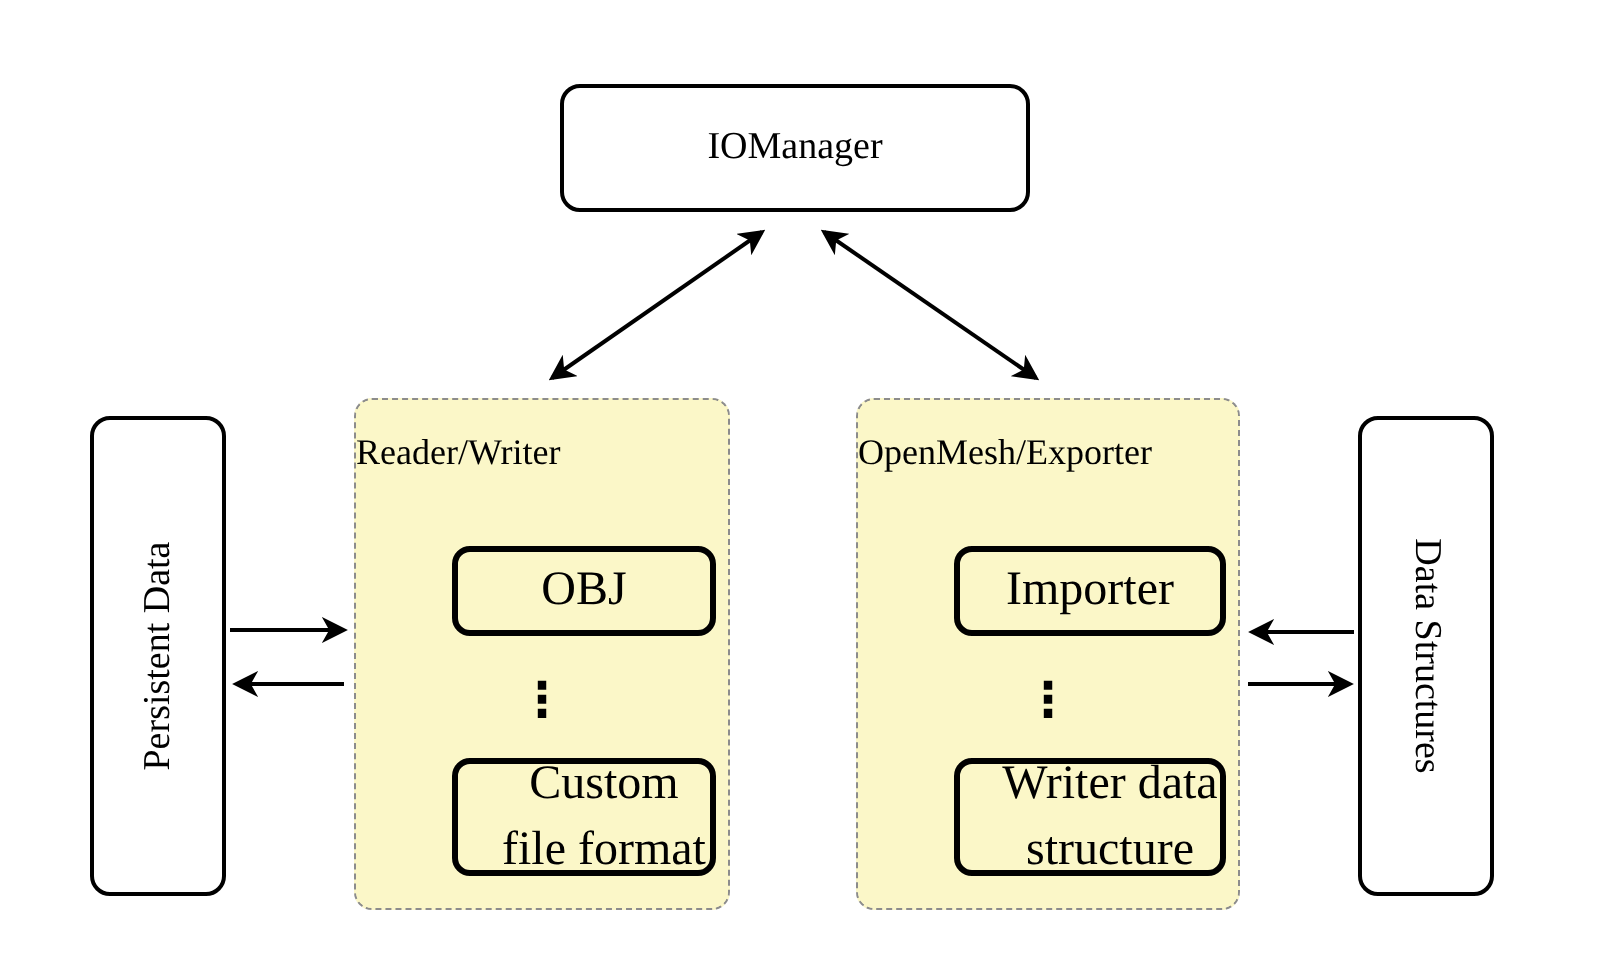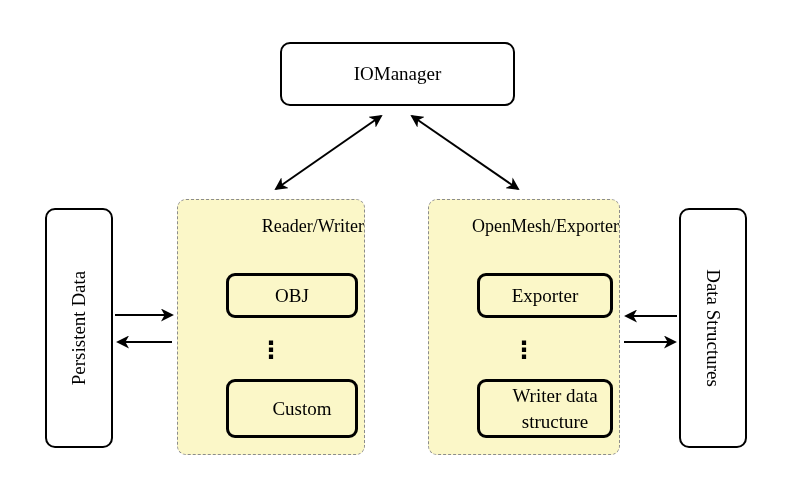--- a/index.html
+++ b/index.html
@@ -64,35 +64,35 @@
     border: 1.5px dashed var(--group-border, #8c8c8c);
     border-radius: 9px;
     z-index: 1;
   }
   .group-left  { left: 177px; width: 188px; }
   .group-right { left: 428px; width: 192px; }
   .group-label {
     position: absolute;
     left: 0; right: 0;
     top: 16px;
-    text-align: right;
+    text-align: left;
     font-size: 18px;
   }
   .item {
     position: absolute;
     box-sizing: border-box;
     left: 6px; right: 6px;
     background: var(--group-fill, #fbf7c8);
     border: 3px solid var(--node-border, #000000);
     border-radius: 9px;
     display: flex;
     flex-direction: column;
     align-items: center;
     justify-content: center;
-    font-size: 19px;
+    font-size: 24px;
     line-height: 1.35;
     text-align: center;
     margin-left: 42px;
   }
   .item-top { top: 73px; height: 45px; }
   .item-bottom { top: 179px; height: 59px; padding-left: 20px; }
   .dots {
     position: absolute;
     left: 0; right: 0;
     top: 128px;
@@ -137,27 +137,28 @@
   </div>
 
   <div class="group group-left">
     <div class="group-label">Reader/Writer</div>
     <div class="item item-top">
       <span>OBJ</span>
     </div>
     <div class="dots">⋮</div>
     <div class="item item-bottom">
       <span>Custom</span>
+      <span>file format</span>
     </div>
   </div>
 
   <div class="group group-right">
     <div class="group-label">OpenMesh/Exporter</div>
     <div class="item item-top">
-      <span>Exporter</span>
+      <span>Importer</span>
     </div>
     <div class="dots">⋮</div>
     <div class="item item-bottom">
       <span>Writer data</span>
       <span>structure</span>
     </div>
   </div>
 
 </div>
 

